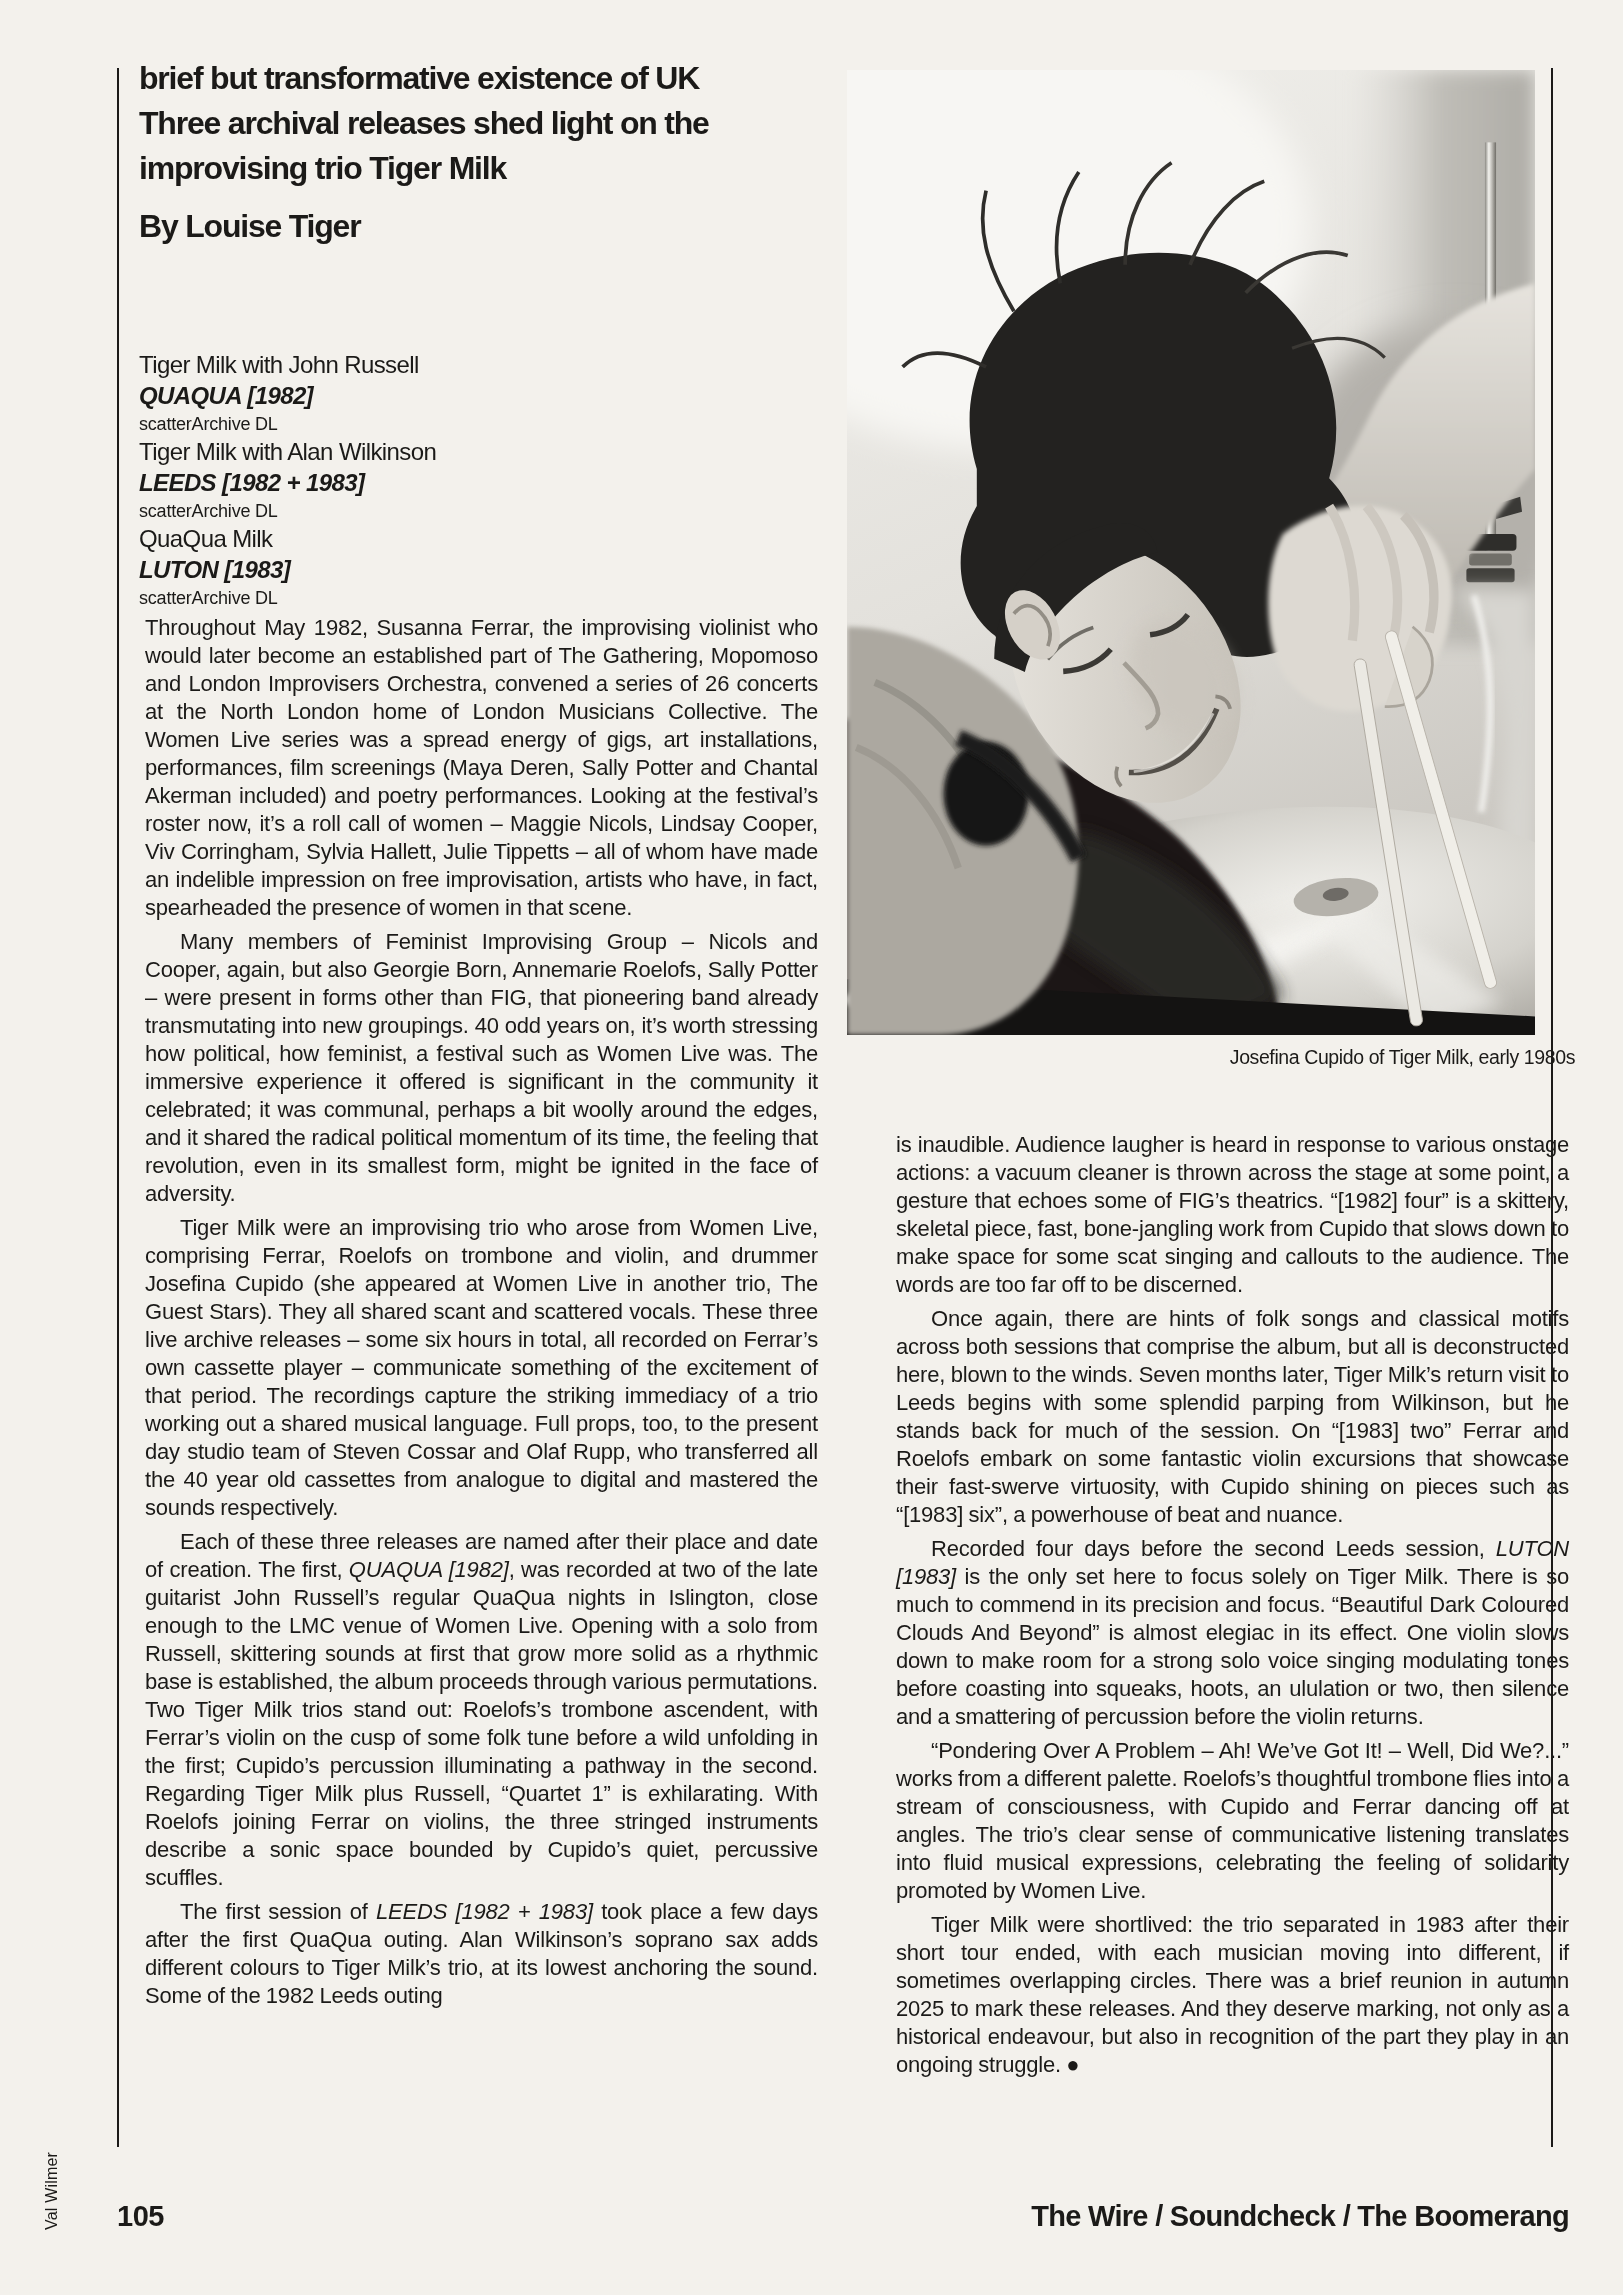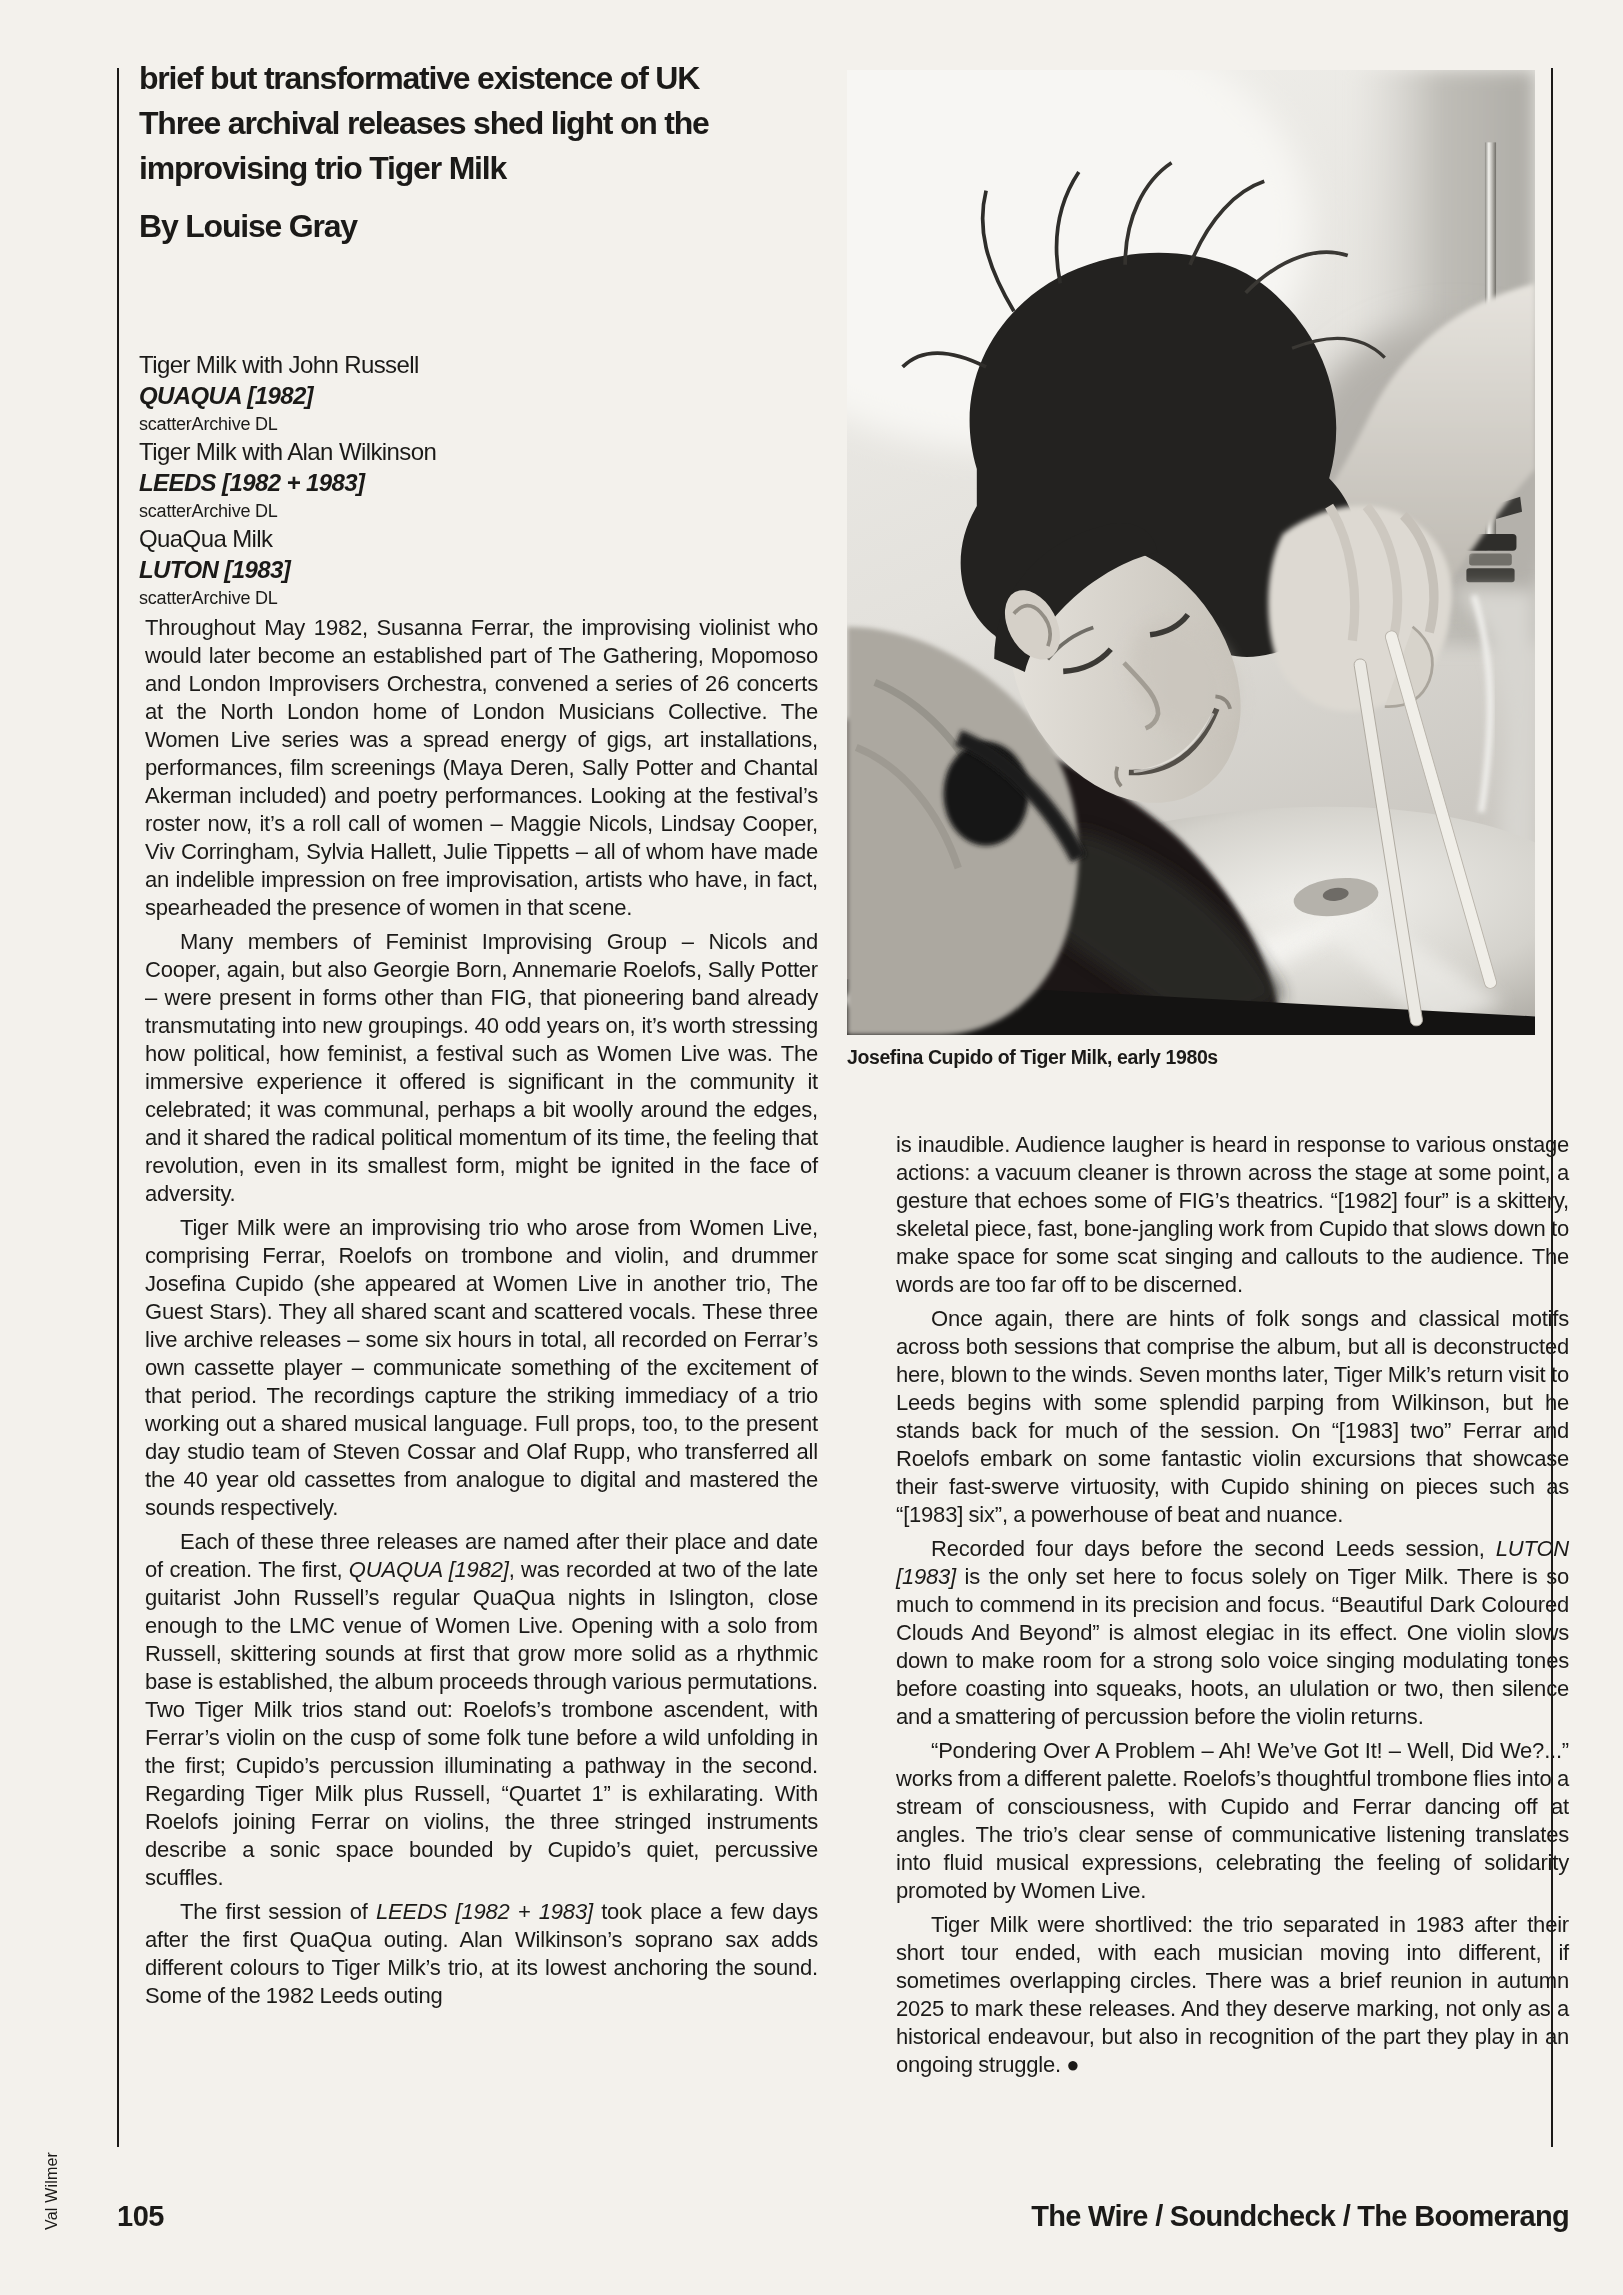--- a/index.html
+++ b/index.html
@@ -24,42 +24,42 @@
   .col{position:absolute;width:685px;font-size:22px;line-height:28px;
     text-align:justify;letter-spacing:-0.2px;word-spacing:-0.5px}
   .col p{margin:6px;padding:0}
   .col p.ind{text-indent:35px}
   #col-left{left:139px;top:608px;height:1562px;overflow:hidden}
   #col-right{left:890px;top:1125px;height:1046px;overflow:hidden}
 
   .photo{position:absolute;left:847px;top:70px;width:688px;height:965px;margin:0;
     background:#dddbd6;overflow:hidden}
   .photo svg{display:block}
-  .caption{position:absolute;left:847px;top:1046px;width:688px;
-    font-weight:700;font-size:19.5px;letter-spacing:-0.4px}
+  .caption{position:absolute;left:887px;top:1046px;width:688px;text-align:right;
+    font-weight:400;font-size:19.5px;letter-spacing:-0.4px}
 
   .credit{position:absolute;left:43px;top:2230px;transform:rotate(-90deg);
     transform-origin:0 0;font-size:16px;letter-spacing:0.2px;white-space:nowrap}
 
   .pagenum{position:absolute;left:117px;top:2200px;width:1436px;text-align:left;
     font-size:29px;font-weight:700;letter-spacing:-0.5px}
   .pub{position:absolute;top:2200px;right:54px;font-size:29px;font-weight:700;letter-spacing:-0.7px}
 </style>
 </head>
 <body>
 
 <div class="rule" id="rule-left"></div>
 <div class="rule" id="rule-right"></div>
 
 <h1 id="headline">
     <div>brief but transformative existence of UK</div>
     <div>Three archival releases shed light on the</div>
     <div>improvising trio Tiger Milk</div>
   </h1>
-<div class="byline">By Louise Gray</div>
+<div class="byline">By Louise Tiger</div>
 
 <div id="releases">
     <div>
       <div class="release-artist">Tiger Milk with John Russell</div>
       <div class="release-title">QUAQUA [1982]</div>
       <div class="release-label">scatterArchive DL</div>
     </div>
     <div>
       <div class="release-artist">Tiger Milk with Alan Wilkinson</div>
       <div class="release-title">LEEDS [1982 + 1983]</div>

